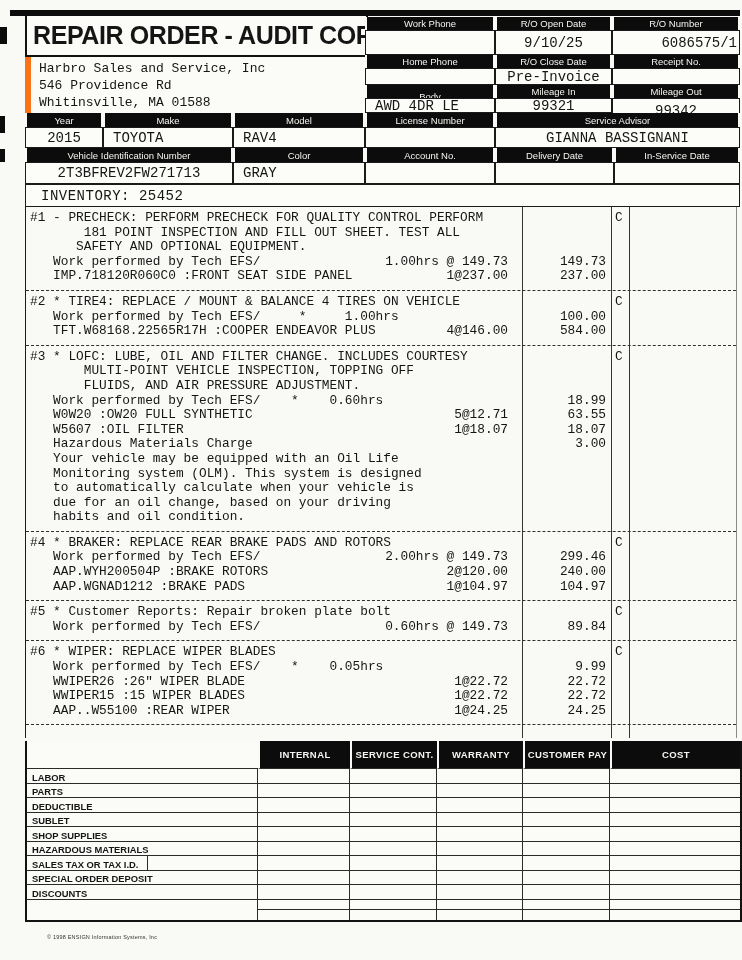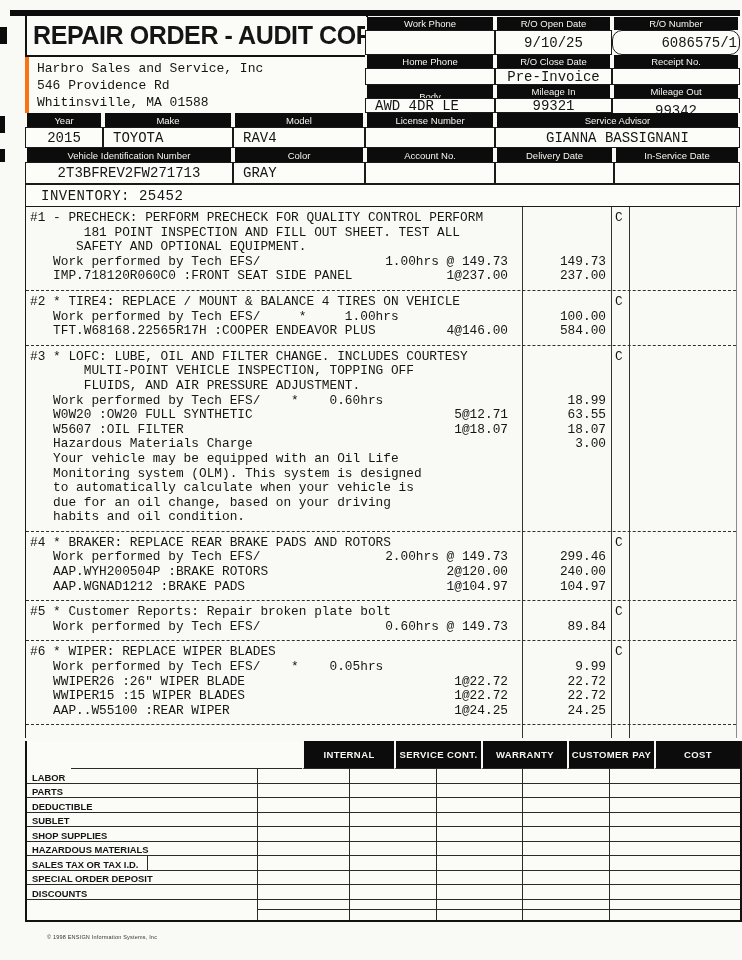--- a/index.html
+++ b/index.html
@@ -9,50 +9,50 @@
   .abs{position:absolute;box-sizing:border-box;}
   .mono{font-family:"Liberation Mono","DejaVu Sans Mono",monospace;}
 
   
   .top-bar{left:10px;top:10px;width:730px;height:6px;background:#0c0c0c;}
 
   
   .title-box{left:25px;top:16px;width:343px;height:41px;border:2px solid #121212;border-top:none;
              background:#fbfbf8;display:flex;align-items:center;}
   .title-box span{font-size:25px;font-weight:600;letter-spacing:-0.4px;padding-left:6px;white-space:nowrap;}
-  .addr{left:25px;top:57px;width:343px;height:56px;border-left:4px solid #f97316;background:#fbfbf8;
+  .addr{left:25px;top:57px;width:343px;height:56px;border-left:6px solid #f97316;background:#fbfbf8;
         padding:3px 0 0 8px;font-size:13px;line-height:17px;white-space:pre;}
 
   
   .f-label{background:#0c0c0c;color:#f5f5f1;font-size:9.5px;display:flex;align-items:center;justify-content:center;
            border-left:2px solid #f9f9f6;border-right:2px solid #f9f9f6;white-space:nowrap;}
   .f-value{background:#fcfcf9;border:1.5px solid #1a1a1a;font-size:14px;display:flex;align-items:center;
            justify-content:center;white-space:nowrap;overflow:hidden;}
   .f-value.al{justify-content:flex-start;padding-left:9px;}
-  .f-value.ar{justify-content:flex-end;padding-right:2px;border-radius:10px;}
+  .f-value.ar{justify-content:flex-end;padding-right:2px;}
 
   .inv-box{left:25px;top:184px;width:715px;height:23px;border:1.5px solid #1a1a1a;background:#fcfcf9;
            display:flex;align-items:center;padding-left:15px;font-size:14px;letter-spacing:0.5px;}
 
   
   .items{left:25px;top:207px;width:712px;height:531px;border-left:1.5px solid #1a1a1a;border-right:1px solid #8a8a86;}
   .vl{position:absolute;top:0;bottom:0;width:1.2px;background:#343434;}
   .item{position:relative;padding:4px 0 6px;border-bottom:1.5px dashed #303030;}
   .iline{display:flex;height:14.6px;line-height:14.6px;font-family:"Liberation Mono","DejaVu Sans Mono",monospace;
          font-size:12.8px;}
   .idesc{width:496px;display:flex;padding:0 14px 0 4px;box-sizing:border-box;}
   .itext{white-space:pre;}
   .iqty{margin-left:auto;white-space:pre;}
   .iamt{width:89px;text-align:right;padding-right:5px;box-sizing:border-box;}
   .iflag{position:absolute;left:589px;top:3px;font-family:"Liberation Mono","DejaVu Sans Mono",monospace;font-size:12.8px;}
 
   
   .stable{left:25px;top:741px;width:717px;border:2px solid #121212;border-top:none;background:#fbfbf8;}
   .srow{display:grid;grid-template-columns:231px 92px 87px 86px 87px 1fr;height:14.5px;}
-  .srow.shead{height:28px;padding-left:44px;}
+  .srow.shead{height:28px;}
   .srow.sblank{height:10px;}
   .sc{border-right:1.1px solid #2a2a2a;border-bottom:1.1px solid #2a2a2a;position:relative;}
   .srow .sc:last-child{border-right:none;}
   .sc.nb{border-bottom:none;}
   .sl{font-size:9.4px;font-weight:bold;padding:2.5px 0 0 5px;letter-spacing:0;white-space:nowrap;}
   .sh0{border-bottom:1.1px solid #2a2a2a;}
   .shc{background:#0c0c0c;color:#f5f5f1;font-size:9.5px;font-weight:bold;letter-spacing:0.4px;
        display:flex;align-items:center;justify-content:center;border-left:2px solid #f9f9f6;
        border-bottom:1.1px solid #2a2a2a;white-space:nowrap;}
   .subdiv{position:absolute;left:120px;top:0;bottom:0;width:0;border-left:1.1px solid #2a2a2a;}

